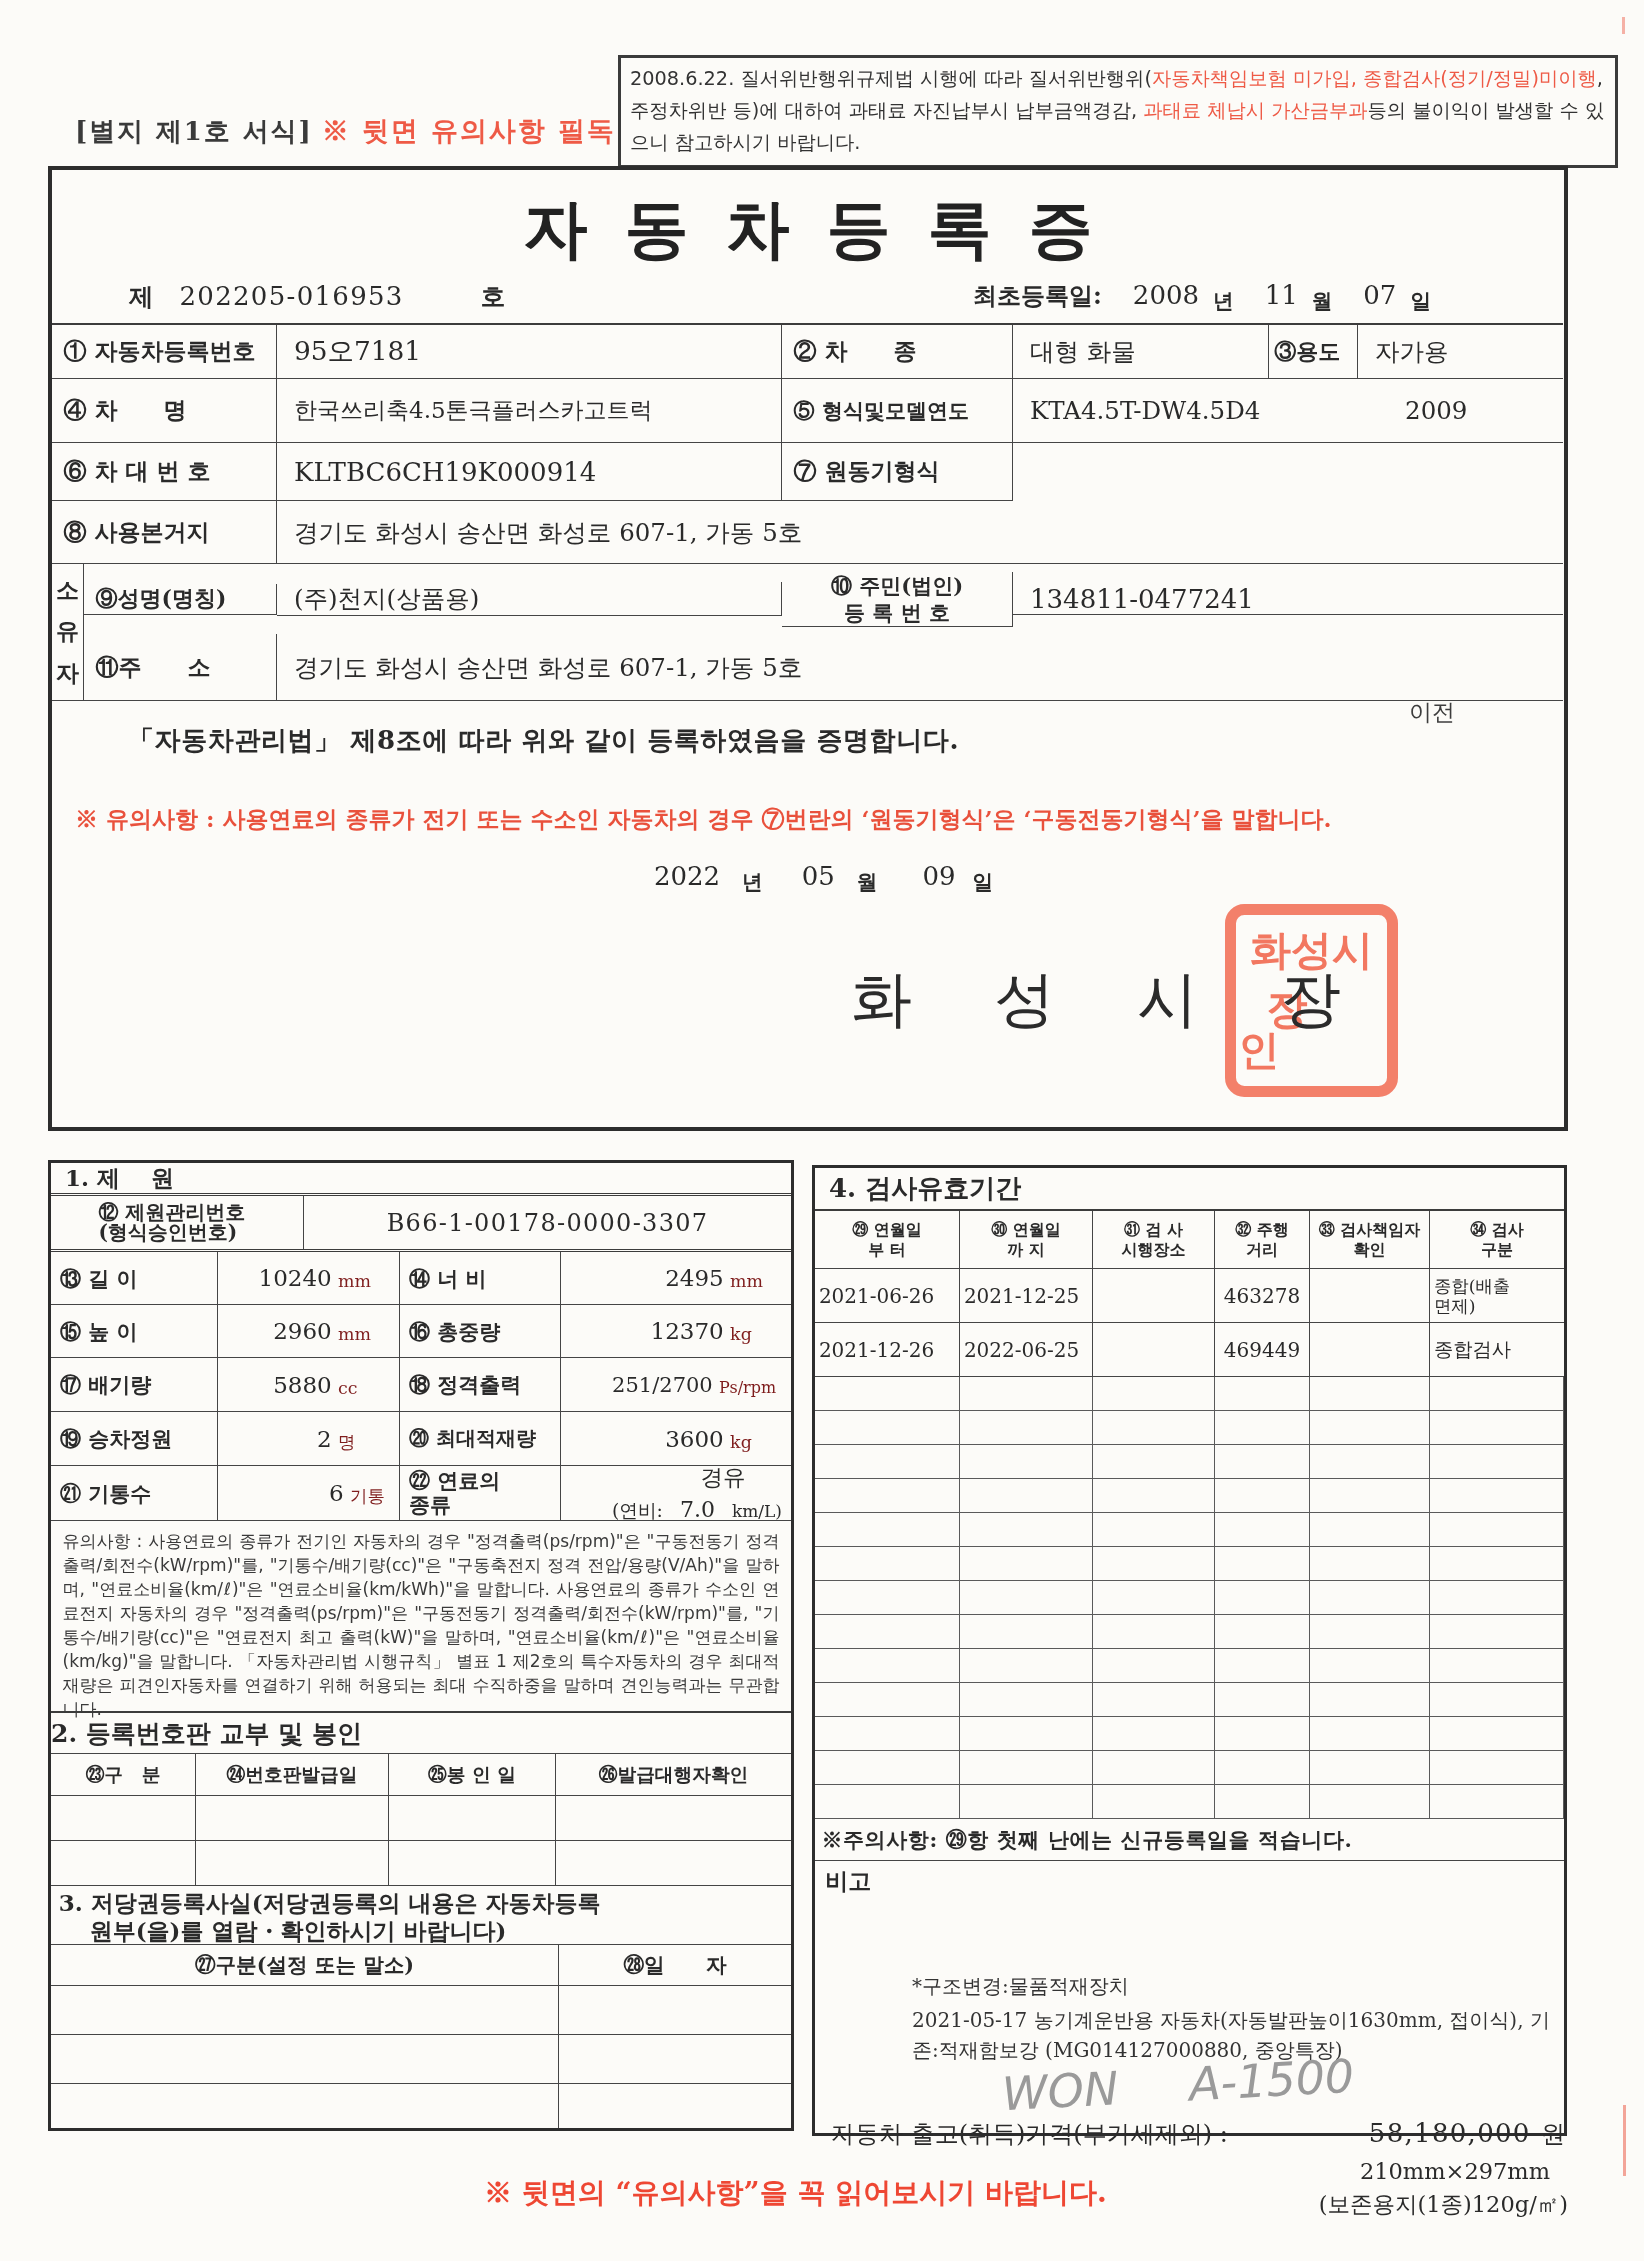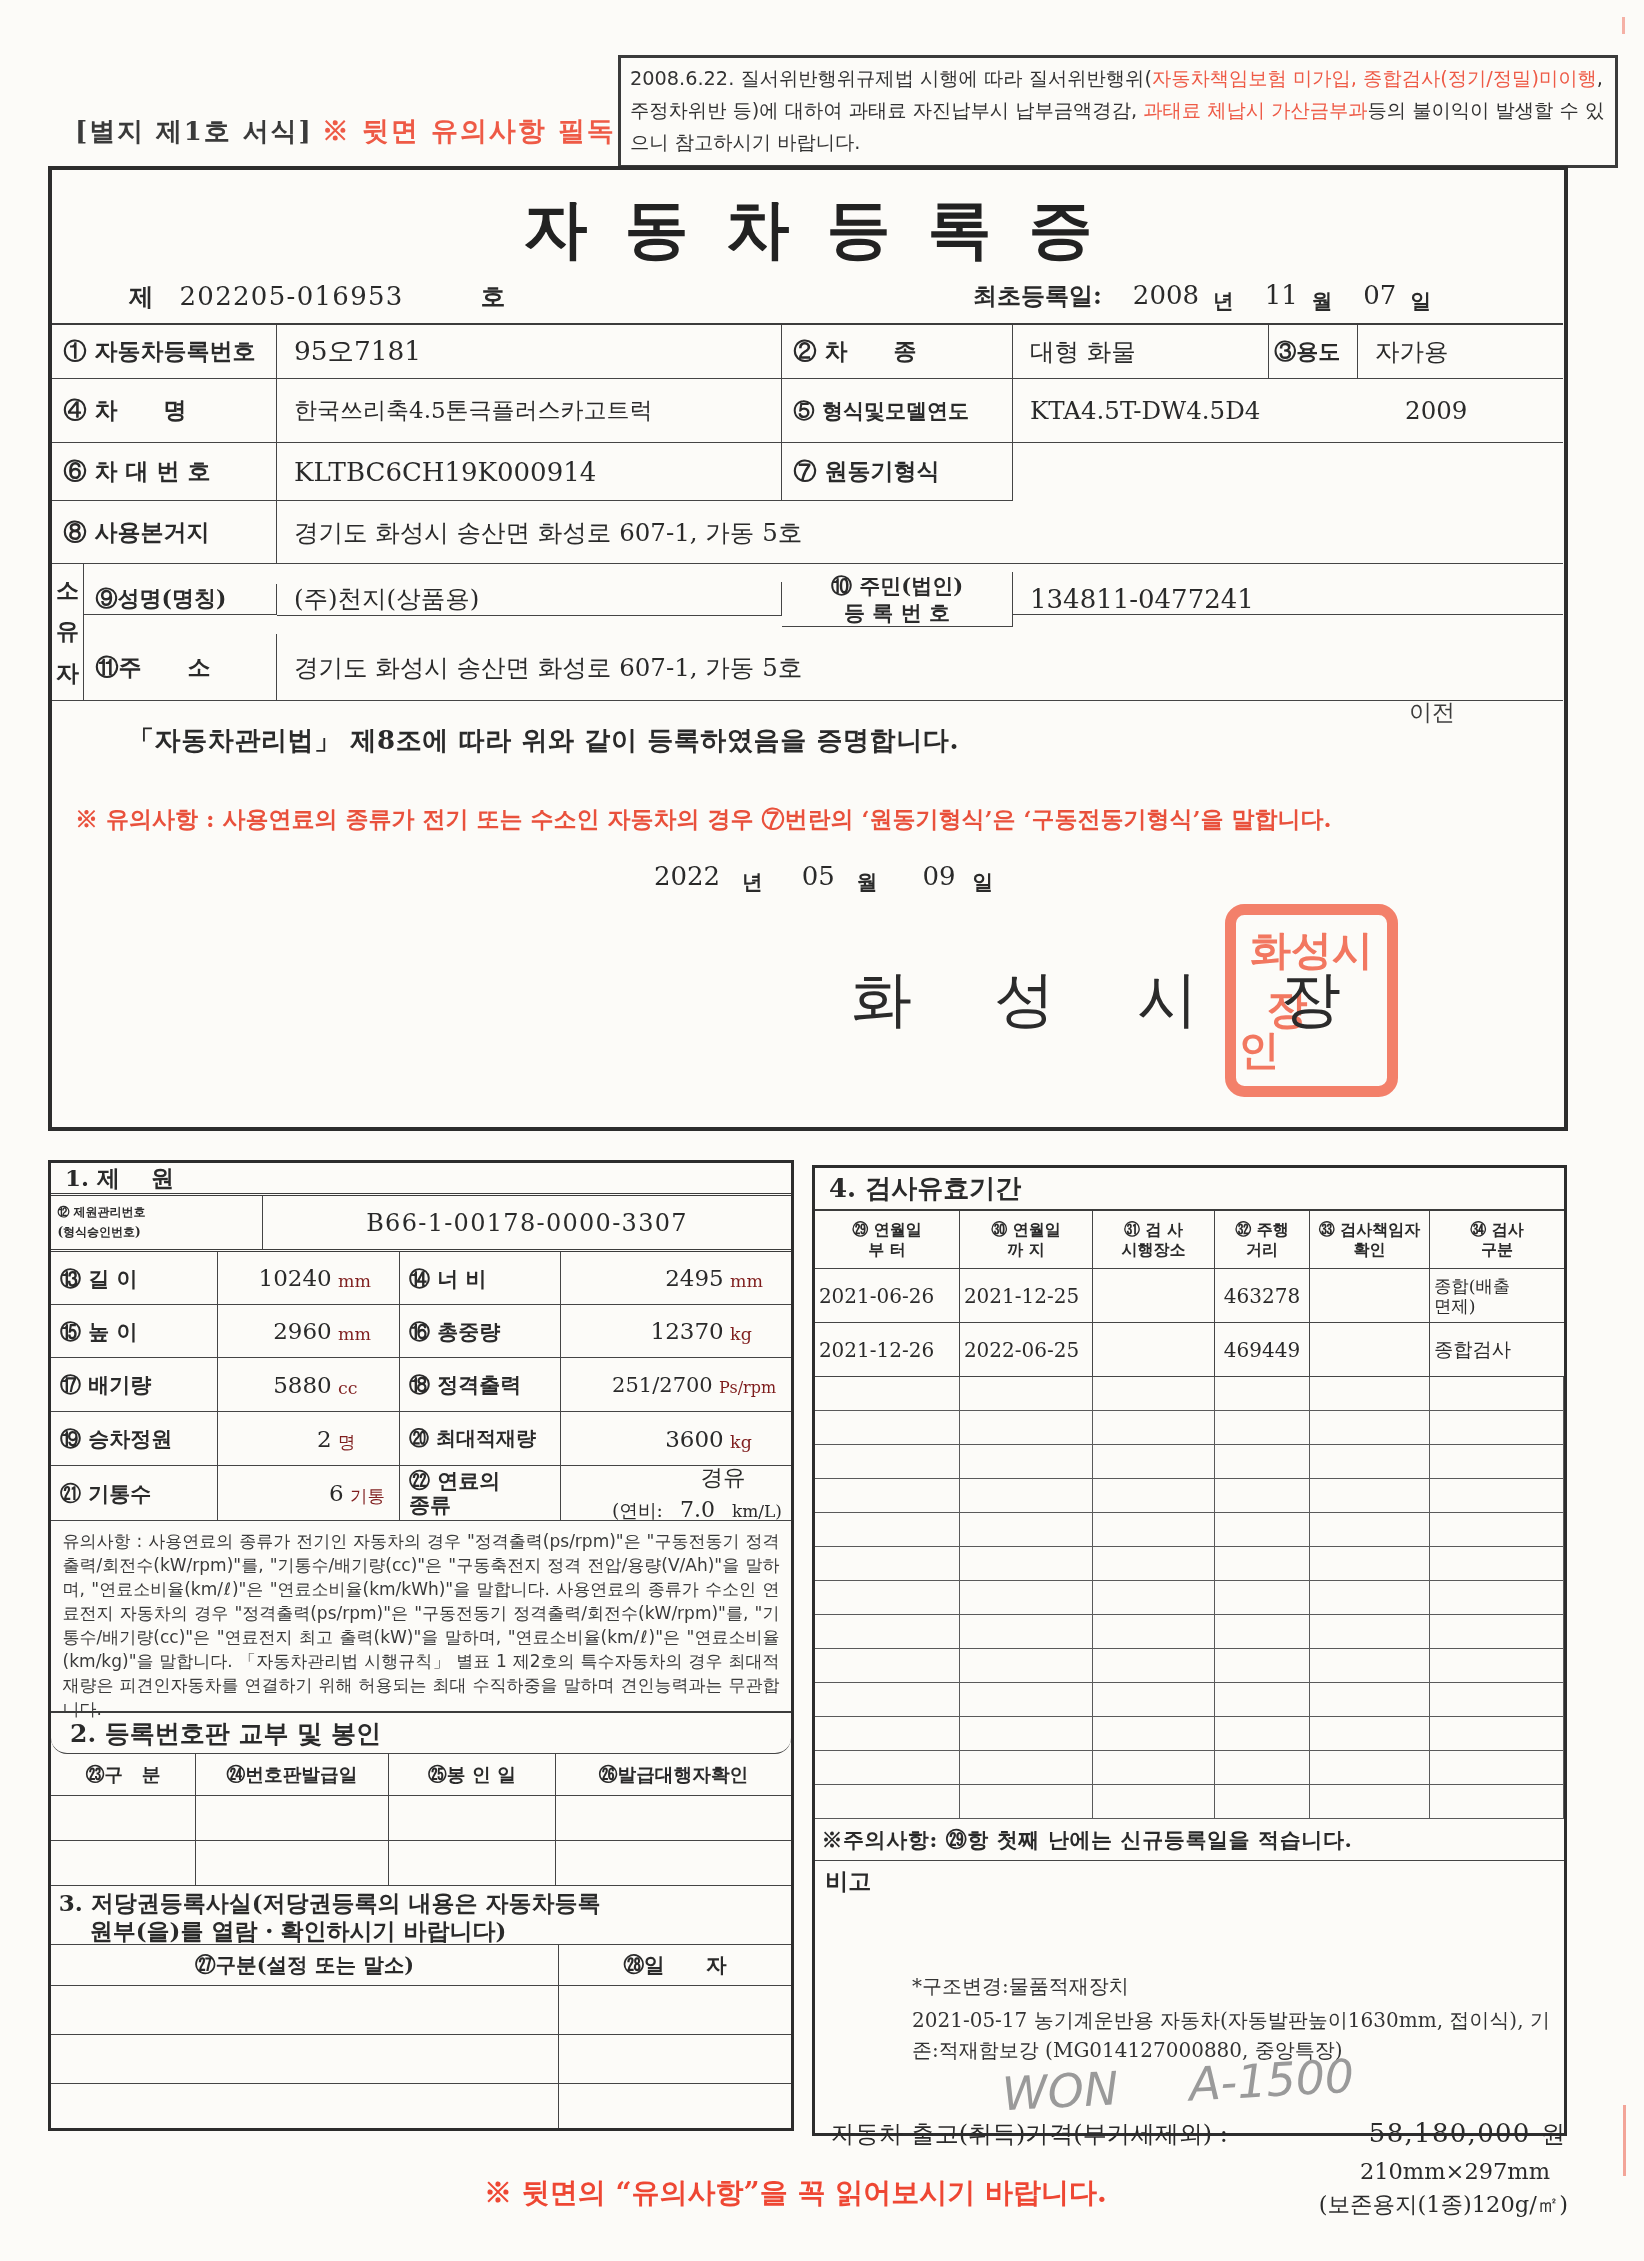--- a/index.html
+++ b/index.html
@@ -53,36 +53,36 @@
   .stamp span{font-size:41px;font-weight:bold;color:rgba(240,100,74,.88);line-height:1;}
   .stamp .s2{letter-spacing:28px;text-indent:28px;}
 
   
   .box-l{position:absolute;left:48px;top:1160px;width:746px;height:971px;box-sizing:border-box;
          border:3.9px solid #2d2d2d;display:flex;flex-direction:column;}
   .sec-title{height:30px;display:flex;align-items:center;padding-left:14px;font-size:23px;font-weight:bold;
              border-bottom:3.9px double #3c3c3c;flex:none;}
   .row12{height:53px;display:flex;border-bottom:3.9px double #3c3c3c;flex:none;}
   .row12 .l{width:212px;box-sizing:border-box;border-right:1.9px solid #454545;display:flex;align-items:center;
-            padding-left:6.4px;font-size:12px;font-weight:bold;line-height:19.3px;}
+            padding-left:6.4px;font-size:20px;font-weight:bold;line-height:19.3px;margin-left:41px;}
   .row12 .v{flex:1;display:flex;align-items:center;justify-content:center;font-size:24px;letter-spacing:1.3px;}
   .spec-row{display:flex;border-bottom:1.9px solid #454545;flex:none;}
   .sl{box-sizing:border-box;border-right:1.9px solid #454545;display:flex;align-items:center;padding-left:9px;
       font-size:21px;font-weight:bold;line-height:23px;}
   .sv{box-sizing:border-box;border-right:1.9px solid #454545;display:flex;align-items:center;justify-content:flex-end;
       padding-right:3.9px;font-size:23px;}
   .sv .unit{width:57px;font-size:17.4px;color:#7f1d1d;margin-left:6.4px;position:relative;top:3.2px;flex:none;}
   .w-l1{width:167px;} .w-v1{width:182px;} .w-l2{width:161px;} .w-v2{flex:1;border-right:none;}
   .fuel-v{flex-direction:column;align-items:stretch;justify-content:center;gap:3.9px;padding-right:9px;}
   .fuel-top{text-align:center;padding-left:103px;font-size:22.5px;}
   .fuel-bot{display:flex;justify-content:flex-end;align-items:baseline;font-size:18.7px;gap:17px;}
   .spec-note{height:192px;box-sizing:border-box;padding:7.7px 11.6px;font-size:17px;line-height:24px;
              text-align:justify;color:#3a3a3a;border-bottom:2.6px solid #3c3c3c;flex:none;}
-  .sec2-title{height:40px;display:flex;align-items:center;padding-left:19px;font-size:25px;font-weight:bold;
-              border-bottom:1.9px solid #454545;flex:none;border-radius:16px;}
+  .sec2-title{height:40px;display:flex;align-items:center;padding-left:0;font-size:25px;font-weight:bold;
+              border-bottom:1.9px solid #454545;flex:none;}
   .phead,.prow{display:flex;border-bottom:1.9px solid #454545;flex:none;}
   .phead{height:41px;} .prow{height:44px;}
   .pc{box-sizing:border-box;border-right:1.9px solid #454545;display:flex;align-items:center;justify-content:center;
       font-size:18.7px;font-weight:bold;}
   .pc1{width:145px;} .pc2{width:193px;} .pc3{width:167px;} .pc4{flex:1;border-right:none;}
   .sec3-title{height:59px;box-sizing:border-box;padding:2.6px 7.7px;font-size:23px;font-weight:bold;line-height:28px;
               border-bottom:1.9px solid #454545;flex:none;}
   .mhead,.mrow{display:flex;border-bottom:1.9px solid #454545;flex:none;}
   .mhead{height:40px;} .mrow{height:48px;}
   .mc1{width:508px;box-sizing:border-box;border-right:1.9px solid #454545;display:flex;align-items:center;justify-content:center;

